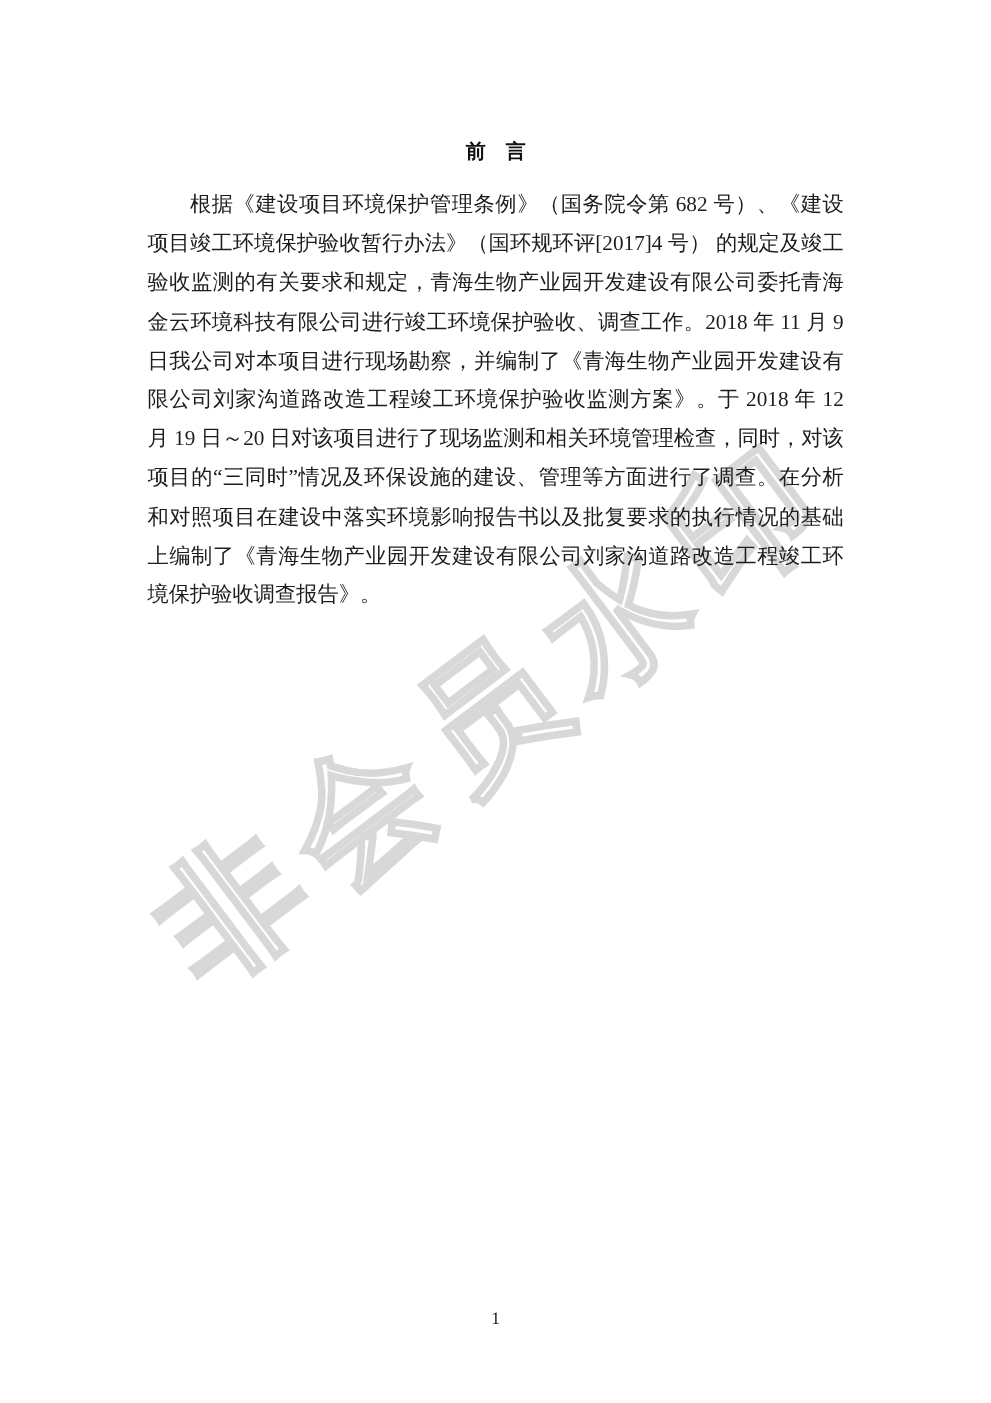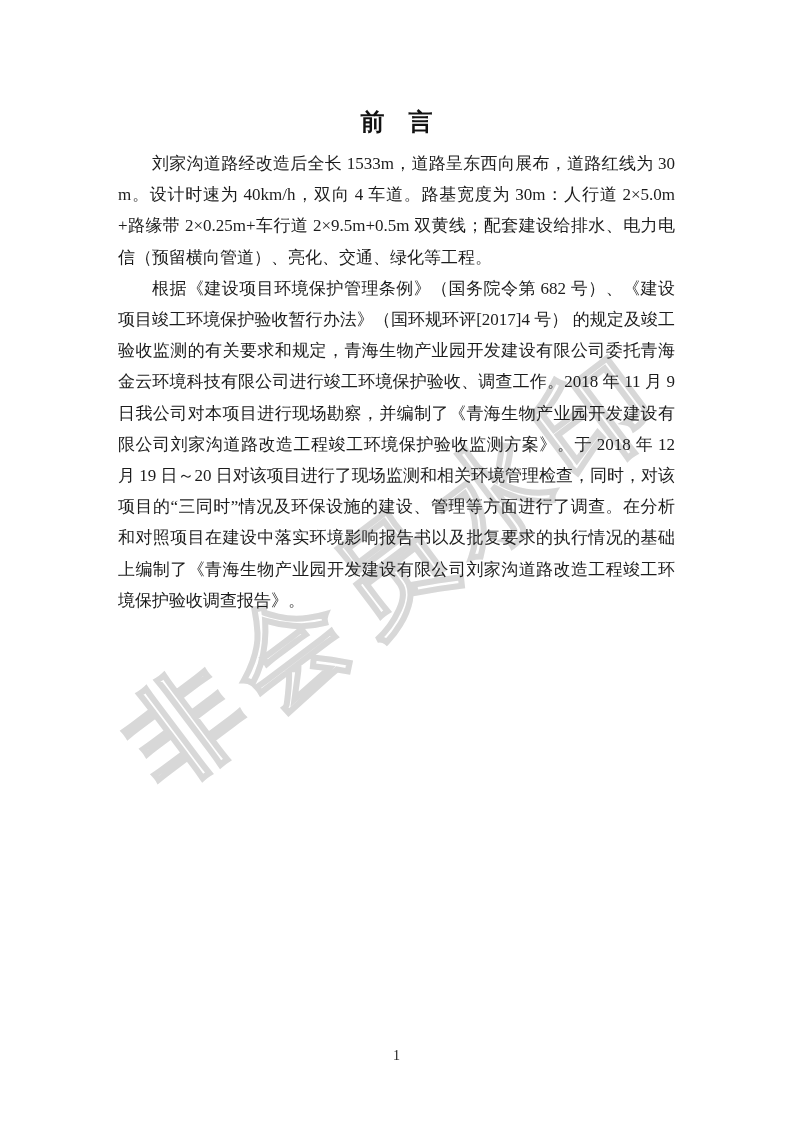--- a/index.html
+++ b/index.html
@@ -33,21 +33,21 @@
   .content {
     position: absolute;
     left: 118px;
     top: 106px;
     width: 557px;
     z-index: 1;
   }
   .doc-title {
     margin: 0 0 10px 0;
     text-align: center;
-    font-size: 24px;
+    font-size: 16px;
     font-weight: bold;
     color: #111111;
     line-height: 32px;
   }
   .para {
     margin: 0;
     font-size: 17px;
     line-height: 31.2px;
     color: #1c1c1c;
     text-align: justify;
@@ -69,21 +69,20 @@
 </head>
 <body>
 
 <div class="page">
 
   <div class="watermark">非会员水印</div>
 
   <div class="content">
     <h1 class="doc-title">前　言</h1>
 
-    <p class="para">刘家沟道路经改造后全长 1533m，道路呈东西向展布，道路红线为 30m。设计时速为 40km/h，双向 4 车道。路基宽度为 30m：人行道 2×5.0m+路缘带 2×0.25m+车行道 2×9.5m+0.5m 双黄线；配套建设给排水、电力电信（预留横向管道）、亮化、交通、绿化等工程。</p>
 
 
     <p class="para">根据《建设项目环境保护管理条例》（国务院令第 682 号）、《建设项目竣工环境保护验收暂行办法》（国环规环评[2017]4 号） 的规定及竣工验收监测的有关要求和规定，青海生物产业园开发建设有限公司委托青海金云环境科技有限公司进行竣工环境保护验收、调查工作。2018 年 11 月 9 日我公司对本项目进行现场勘察，并编制了《青海生物产业园开发建设有限公司刘家沟道路改造工程竣工环境保护验收监测方案》。于 2018 年 12 月 19 日～20 日对该项目进行了现场监测和相关环境管理检查，同时，对该项目的“三同时”情况及环保设施的建设、管理等方面进行了调查。在分析和对照项目在建设中落实环境影响报告书以及批复要求的执行情况的基础上编制了《青海生物产业园开发建设有限公司刘家沟道路改造工程竣工环境保护验收调查报告》。</p>
   </div>
 
   <div class="page-number">1</div>
 
 </div>
 
 </body></html>

